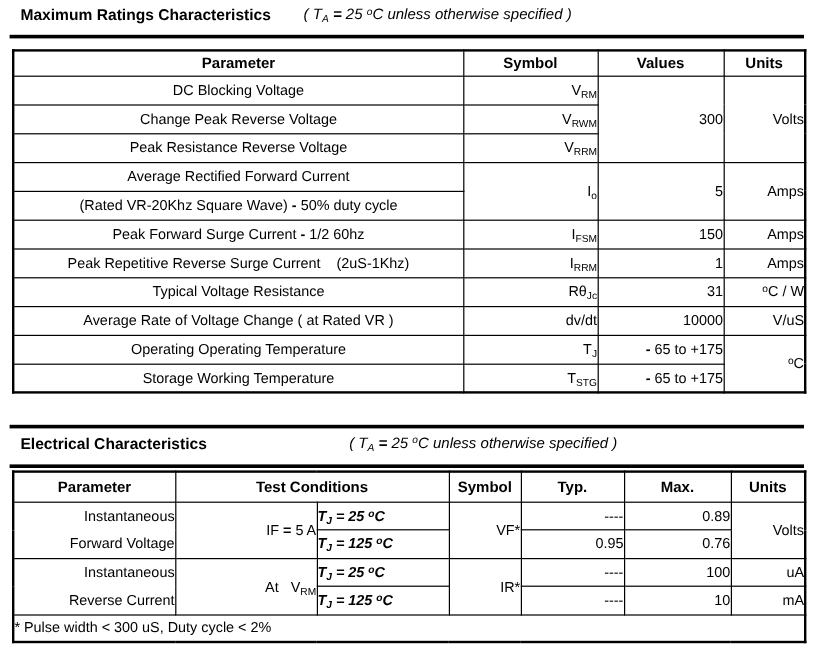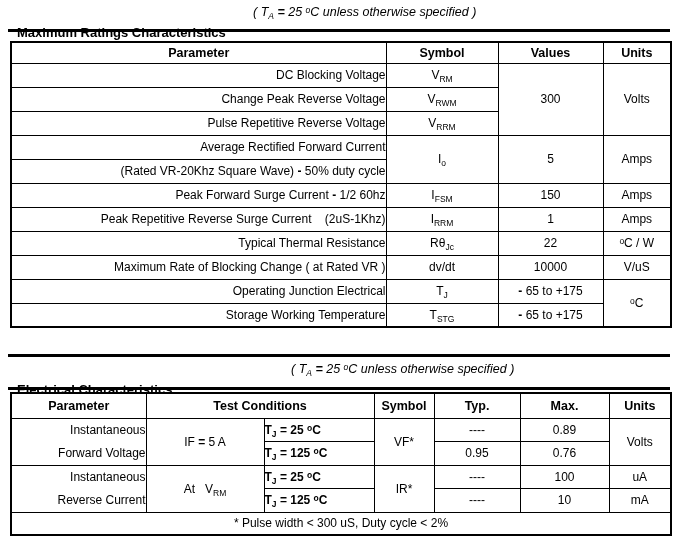--- a/index.html
+++ b/index.html
@@ -16,21 +16,20 @@
     position: relative;
     width: 679px;
     height: 551px;
     background: #ffffff;
   }
   .sec-title {
     position: absolute;
     font-size: 13px;
     font-weight: bold;
     white-space: nowrap;
-    margin-top: 20px;
   }
   .sec-cond {
     position: absolute;
     font-size: 12.5px;
     white-space: nowrap;
     font-style: italic;
   }
   .rule {
     position: absolute;
     left: 8px;
@@ -65,26 +64,26 @@
   table.dtable th {
     font-size: 12.5px;
     font-weight: bold;
     text-align: center;
   }
   .t1 thead tr { height: 21px; }
   .t1 tbody tr { height: 24px; }
   .t2 thead tr { height: 25px; }
   .t2 tbody tr { height: 23px; }
 
-  td.param { text-align: right; padding-left: 7px; white-space: nowrap; }
-  td.c     { text-align: center; white-space: nowrap; }
-  td.temp  { text-align: left; padding-left: 10px; font-weight: bold; white-space: nowrap; }
+  td.param { text-align: center; padding-left: 7px; white-space: nowrap; }
+  td.c     { text-align: right; white-space: nowrap; }
+  td.temp  { text-align: left; padding-left: 10px; font-weight: bold; white-space: nowrap; font-style: italic; }
   td.param2 { text-align: right; padding-left: 7px; }
   td.param2 .pline { line-height: 23px; white-space: nowrap; }
-  td.fnote { text-align: center; padding-left: 7px; white-space: nowrap; }
+  td.fnote { text-align: left; padding-left: 7px; white-space: nowrap; }
 
   sub { font-size: 8.5px; vertical-align: -2.5px; line-height: 0; }
   sup { font-size: 8.5px; vertical-align: 3.5px; line-height: 0; }
   b   { font-weight: bold; }
 </style>
 </head>
 <body>
 
 <div class="page">
 
@@ -112,21 +111,21 @@
         <td class="param">DC Blocking Voltage</td>
         <td class="c">V<sub>RM</sub></td>
         <td class="c" rowspan="3">300</td>
         <td class="c" rowspan="3">Volts</td>
       </tr>
       <tr>
         <td class="param">Change Peak Reverse Voltage</td>
         <td class="c">V<sub>RWM</sub></td>
       </tr>
       <tr>
-        <td class="param">Pulse Repetitive Reverse Voltage</td>
+        <td class="param">Peak Resistance Reverse Voltage</td>
         <td class="c">V<sub>RRM</sub></td>
       </tr>
       <tr>
         <td class="param">Average Rectified Forward Current</td>
         <td class="c" rowspan="2">I<sub>o</sub></td>
         <td class="c" rowspan="2">5</td>
         <td class="c" rowspan="2">Amps</td>
       </tr>
       <tr>
         <td class="param">(Rated VR-20Khz Square Wave) <b>-</b> 50% duty cycle</td>
@@ -137,33 +136,33 @@
         <td class="c">150</td>
         <td class="c">Amps</td>
       </tr>
       <tr>
         <td class="param">Peak Repetitive Reverse Surge Current&nbsp;&nbsp;&nbsp;&nbsp;(2uS-1Khz)</td>
         <td class="c">I<sub>RRM</sub></td>
         <td class="c">1</td>
         <td class="c">Amps</td>
       </tr>
       <tr>
-        <td class="param">Typical Thermal Resistance</td>
+        <td class="param">Typical Voltage Resistance</td>
         <td class="c">Rθ<sub>Jc</sub></td>
-        <td class="c">22</td>
+        <td class="c">31</td>
         <td class="c"><sup>o</sup>C / W</td>
       </tr>
       <tr>
-        <td class="param">Maximum Rate of Blocking Change ( at Rated VR )</td>
+        <td class="param">Average Rate of Voltage Change ( at Rated VR )</td>
         <td class="c">dv/dt</td>
         <td class="c">10000</td>
         <td class="c">V/uS</td>
       </tr>
       <tr>
-        <td class="param">Operating Junction Electrical</td>
+        <td class="param">Operating Operating Temperature</td>
         <td class="c">T<sub>J</sub></td>
         <td class="c"><b>-</b> 65 to +175</td>
         <td class="c" rowspan="2"><sup>o</sup>C</td>
       </tr>
       <tr>
         <td class="param">Storage Working Temperature</td>
         <td class="c">T<sub>STG</sub></td>
         <td class="c"><b>-</b> 65 to +175</td>
       </tr>
     </tbody>

